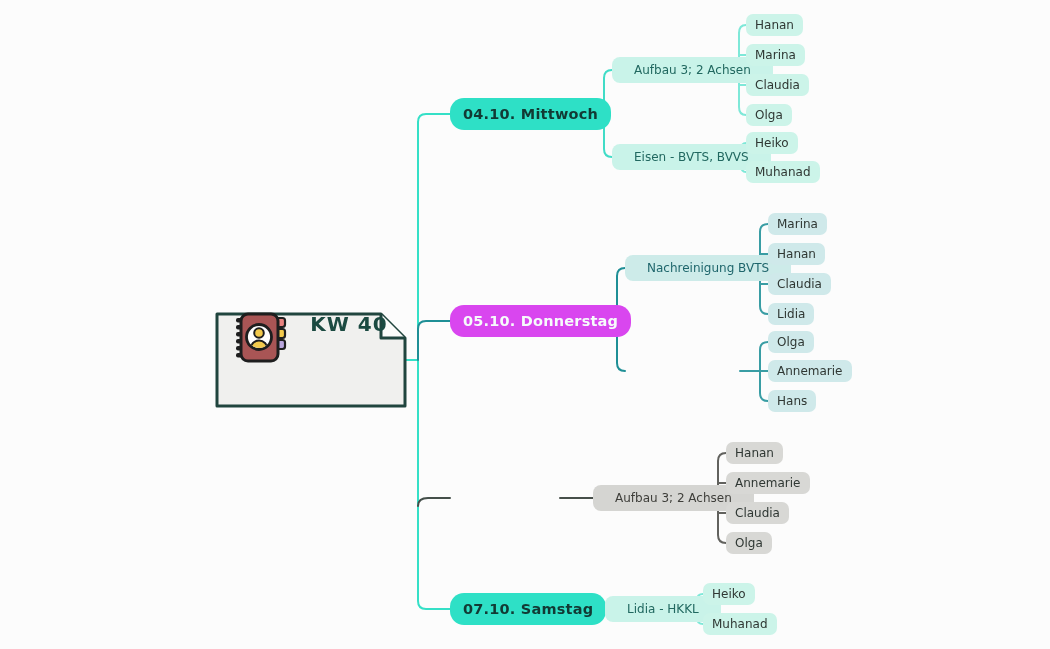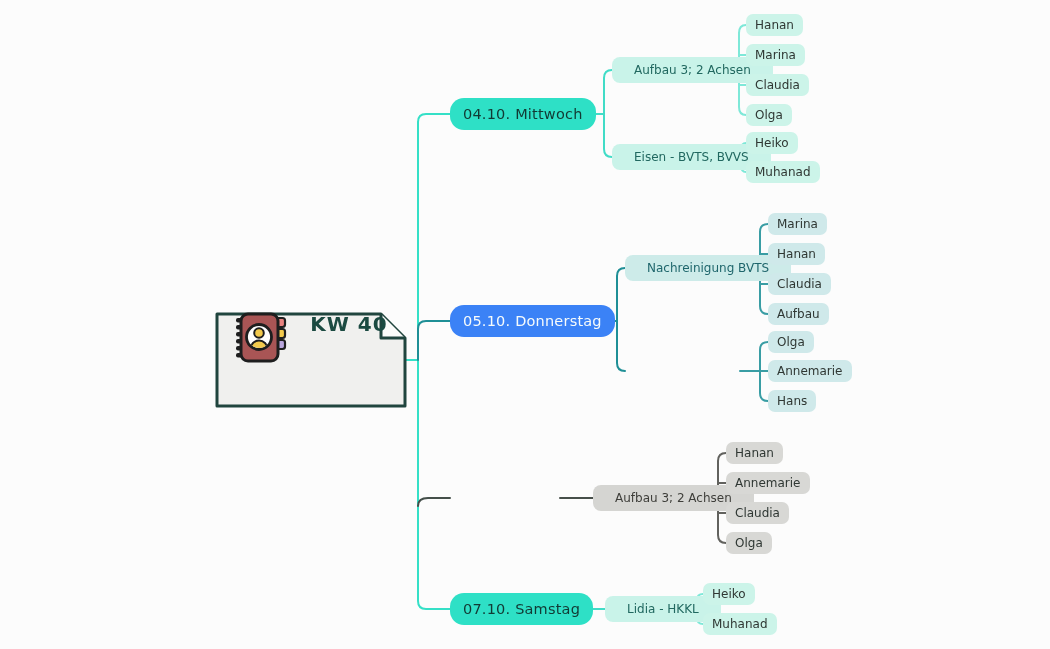--- a/index.html
+++ b/index.html
@@ -1,22 +1,22 @@
 <!DOCTYPE html>
 <html><head>
 <meta charset="utf-8">
 <style>
   html,body{margin:0;padding:0;}
   body{font-family:"DejaVu Sans","Liberation Sans",sans-serif;background:#fcfcfc;}
   .canvas{position:relative;width:1050px;height:649px;background:#fcfcfc;overflow:hidden;}
   .links{position:absolute;left:0;top:0;pointer-events:none;}
   .node{position:absolute;white-space:nowrap;box-sizing:border-box;cursor:default;}
-  .l1{height:32px;line-height:32px;padding:0 13px;border-radius:14px;font-weight:normal;font-size:14.5px;letter-spacing:.2px;}
+  .l1{height:32px;line-height:32px;padding:0 13px;border-radius:14px;font-weight:bold;font-size:14.5px;letter-spacing:.2px;}
   .l1.turquoise{background:#2ee0c6;color:#123a34;}
-  .l1.teal{background:#3b82f6;color:#f6fbfb;}
+  .l1.teal{background:#d946ef;color:#f6fbfb;}
   .l1.darkgray{background:#3f4a45;color:#f2f2f0;}
   .l2{height:26px;line-height:26px;padding:0 22px;border-radius:8px;font-size:12px;}
   .l2.mint{background:#c9f3e9;color:#216860;}
   .l2.cyan{background:#cdebe9;color:#1f666c;}
   .l2.gray{background:#d5d5d2;color:#3e3e3a;}
   .l3{height:22px;line-height:22px;padding:0 9px;border-radius:7px;font-size:12px;color:#2f3733;}
   .l3.mint{background:#ccf4e9;}
   .l3.cyan{background:#cfe9ea;}
   .l3.gray{background:#d8d8d5;}
   .root-node{position:absolute;left:215px;top:312px;width:192px;height:96px;}
@@ -135,21 +135,21 @@
   <div class="node l3 mint" style="left:746px;top:44px">Marina</div>
   <div class="node l3 mint" style="left:746px;top:74px">Claudia</div>
   <div class="node l3 mint" style="left:746px;top:104px">Olga</div>
 
   <div class="node l3 mint" style="left:746px;top:132px">Heiko</div>
   <div class="node l3 mint" style="left:746px;top:161px">Muhanad</div>
 
   <div class="node l3 cyan" style="left:768px;top:213px">Marina</div>
   <div class="node l3 cyan" style="left:768px;top:243px">Hanan</div>
   <div class="node l3 cyan" style="left:768px;top:273px">Claudia</div>
-  <div class="node l3 cyan" style="left:768px;top:303px">Aufbau</div>
+  <div class="node l3 cyan" style="left:768px;top:303px">Lidia</div>
 
   <div class="node l3 cyan" style="left:768px;top:331px">Olga</div>
   <div class="node l3 cyan" style="left:768px;top:360px">Annemarie</div>
   <div class="node l3 cyan" style="left:768px;top:390px">Hans</div>
 
   <div class="node l3 gray" style="left:726px;top:442px">Hanan</div>
   <div class="node l3 gray" style="left:726px;top:472px">Annemarie</div>
   <div class="node l3 gray" style="left:726px;top:502px">Claudia</div>
   <div class="node l3 gray" style="left:726px;top:532px">Olga</div>
 

